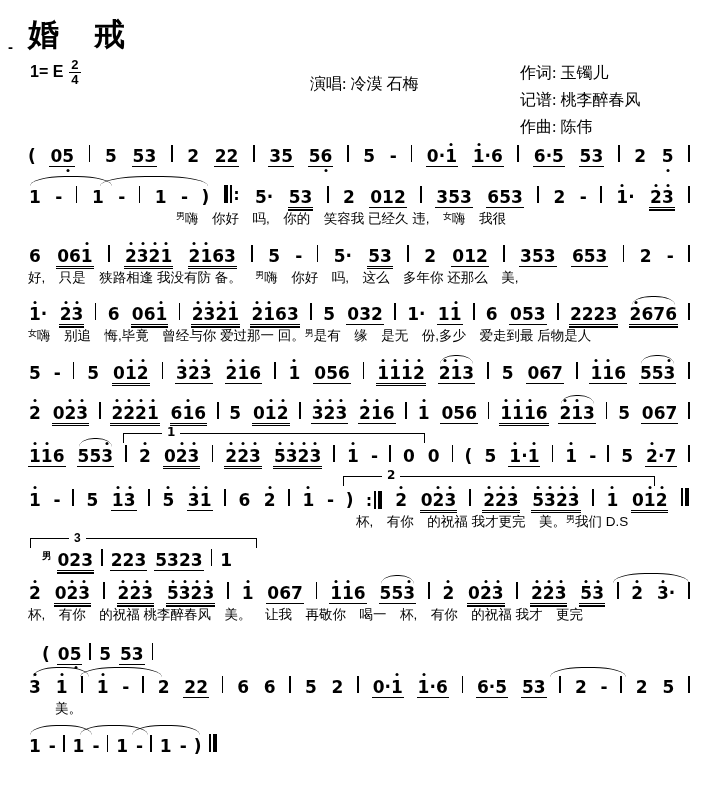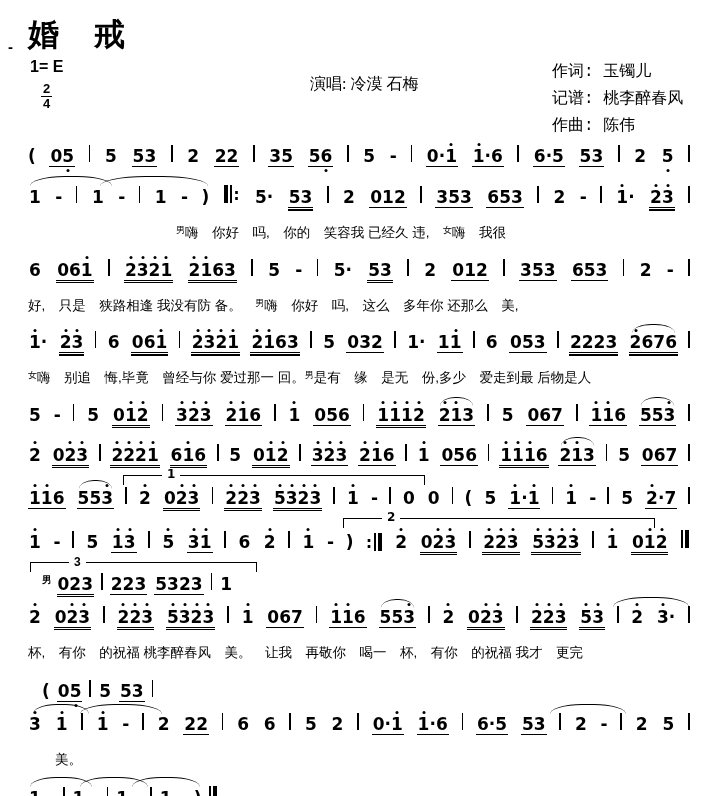--- a/index.html
+++ b/index.html
@@ -5,27 +5,27 @@
   html,body{margin:0;padding:0;background:#fff;}
   body{width:706px;height:796px;overflow:hidden;position:relative;
        font-family:"Liberation Sans","DejaVu Sans",sans-serif;color:#000;}
   #page{position:absolute;inset:0;padding:6px 16px 0 28px;box-sizing:border-box;}
 
   
   #hdr{position:relative;height:128px;}
   #stray{position:absolute;left:-20px;top:32px;font-weight:bold;font-size:15px;}
   #title{font-size:31px;font-weight:bold;padding-top:8px;
          font-family:"Liberation Serif","DejaVu Serif",serif;letter-spacing:2px;}
-  #keysig{position:absolute;left:2px;top:52px;font-weight:bold;font-size:16px;display:flex;gap:6px;align-items:center;flex-direction:column;}
+  #keysig{position:absolute;left:2px;top:52px;font-weight:bold;font-size:16px;display:flex;gap:6px;align-items:center;}
   .ts{display:inline-flex;flex-direction:column;text-align:center;font-size:13px;line-height:1.05;font-weight:bold;}
   .tsn{border-bottom:1.4px solid #000;padding:0 2px;}
   #performer{position:absolute;left:282px;top:68px;font-size:16px;
              font-family:"Liberation Serif","DejaVu Serif",serif;}
   #credits{position:absolute;left:492px;top:53px;font-size:16px;line-height:1.7;
-           font-family:Liberation Mono, monospace;margin-left:32px;}
+           font-family:Liberation Serif, serif;}
 
   
   #score{position:relative;}
   .system{margin-bottom:7px;}
   .notes-line{position:relative;display:flex;align-items:baseline;gap:7px;
               font-size:17px;font-weight:bold;line-height:1;padding-top:11px;
               font-family:"DejaVu Sans",sans-serif;white-space:nowrap;}
   .notes-line.justify{justify-content:space-between;}
   .inset .notes-line{padding-top:13px;margin-left:14px;display:inline-flex;}
   .inset{display:block;position:relative;}
@@ -50,21 +50,21 @@
   .rpt,.fin{display:inline-flex;align-items:flex-end;}
   .rdots{font-size:15px;line-height:16px;font-weight:bold;margin:0 1px;}
   .gen{font-size:9.5px;align-self:flex-start;margin:0 -2px 0 0;transform:translateY(2px);}
 
   .volta{position:absolute;height:9px;border:1.5px solid #000;border-bottom:none;top:-1px;}
   .volta .vl{position:absolute;top:-8px;left:38px;background:#fff;padding:0 5px;font-size:12px;font-weight:bold;}
   .inset .volta{top:2px;}
   .slur{position:absolute;height:9px;border-top:1.6px solid #000;
         border-radius:55% 55% 0 0/130% 130% 0 0;top:2px;}
 
-  .lyrics{font-size:13.5px;margin-top:17px;white-space:nowrap;line-height:1.15;}
+  .lyrics{font-size:13.5px;margin-top:3px;white-space:nowrap;line-height:1.15;}
   .lyrics .gen2{font-size:9px;vertical-align:4px;}
   .has-volta{margin-top:10px;}
 </style>
 </head>
 <body>
 
 <div id="page">
   <div id="hdr">
     <div id="stray">-</div>
     <div id="title">婚　戒</div>
@@ -657,20 +657,21 @@
             <span class="nc">2<i class="da"></i></span>
           </span>
           <span class="fin">
             <span class="b1"></span>
             <span class="b3"></span>
           </span>
           <div class="volta" style="left: 315px; width: 310px;">
             <span class="vl">2</span>
           </div>
         </div>
+        <div class="lyrics" style="padding-left: 328px;">杯,　有你　的祝福 我才更完　美。<span class="gen2">男</span>我们 D.S</div>
       </div>
       <div class="system">
         <div class="inset"><div class="notes-line">
             <span class="gen">男</span>
             <span class="grp u2">
               <span class="nc">0</span>
               <span class="nc">2</span>
               <span class="nc">3</span>
             </span>
             <span class="bar"></span>

